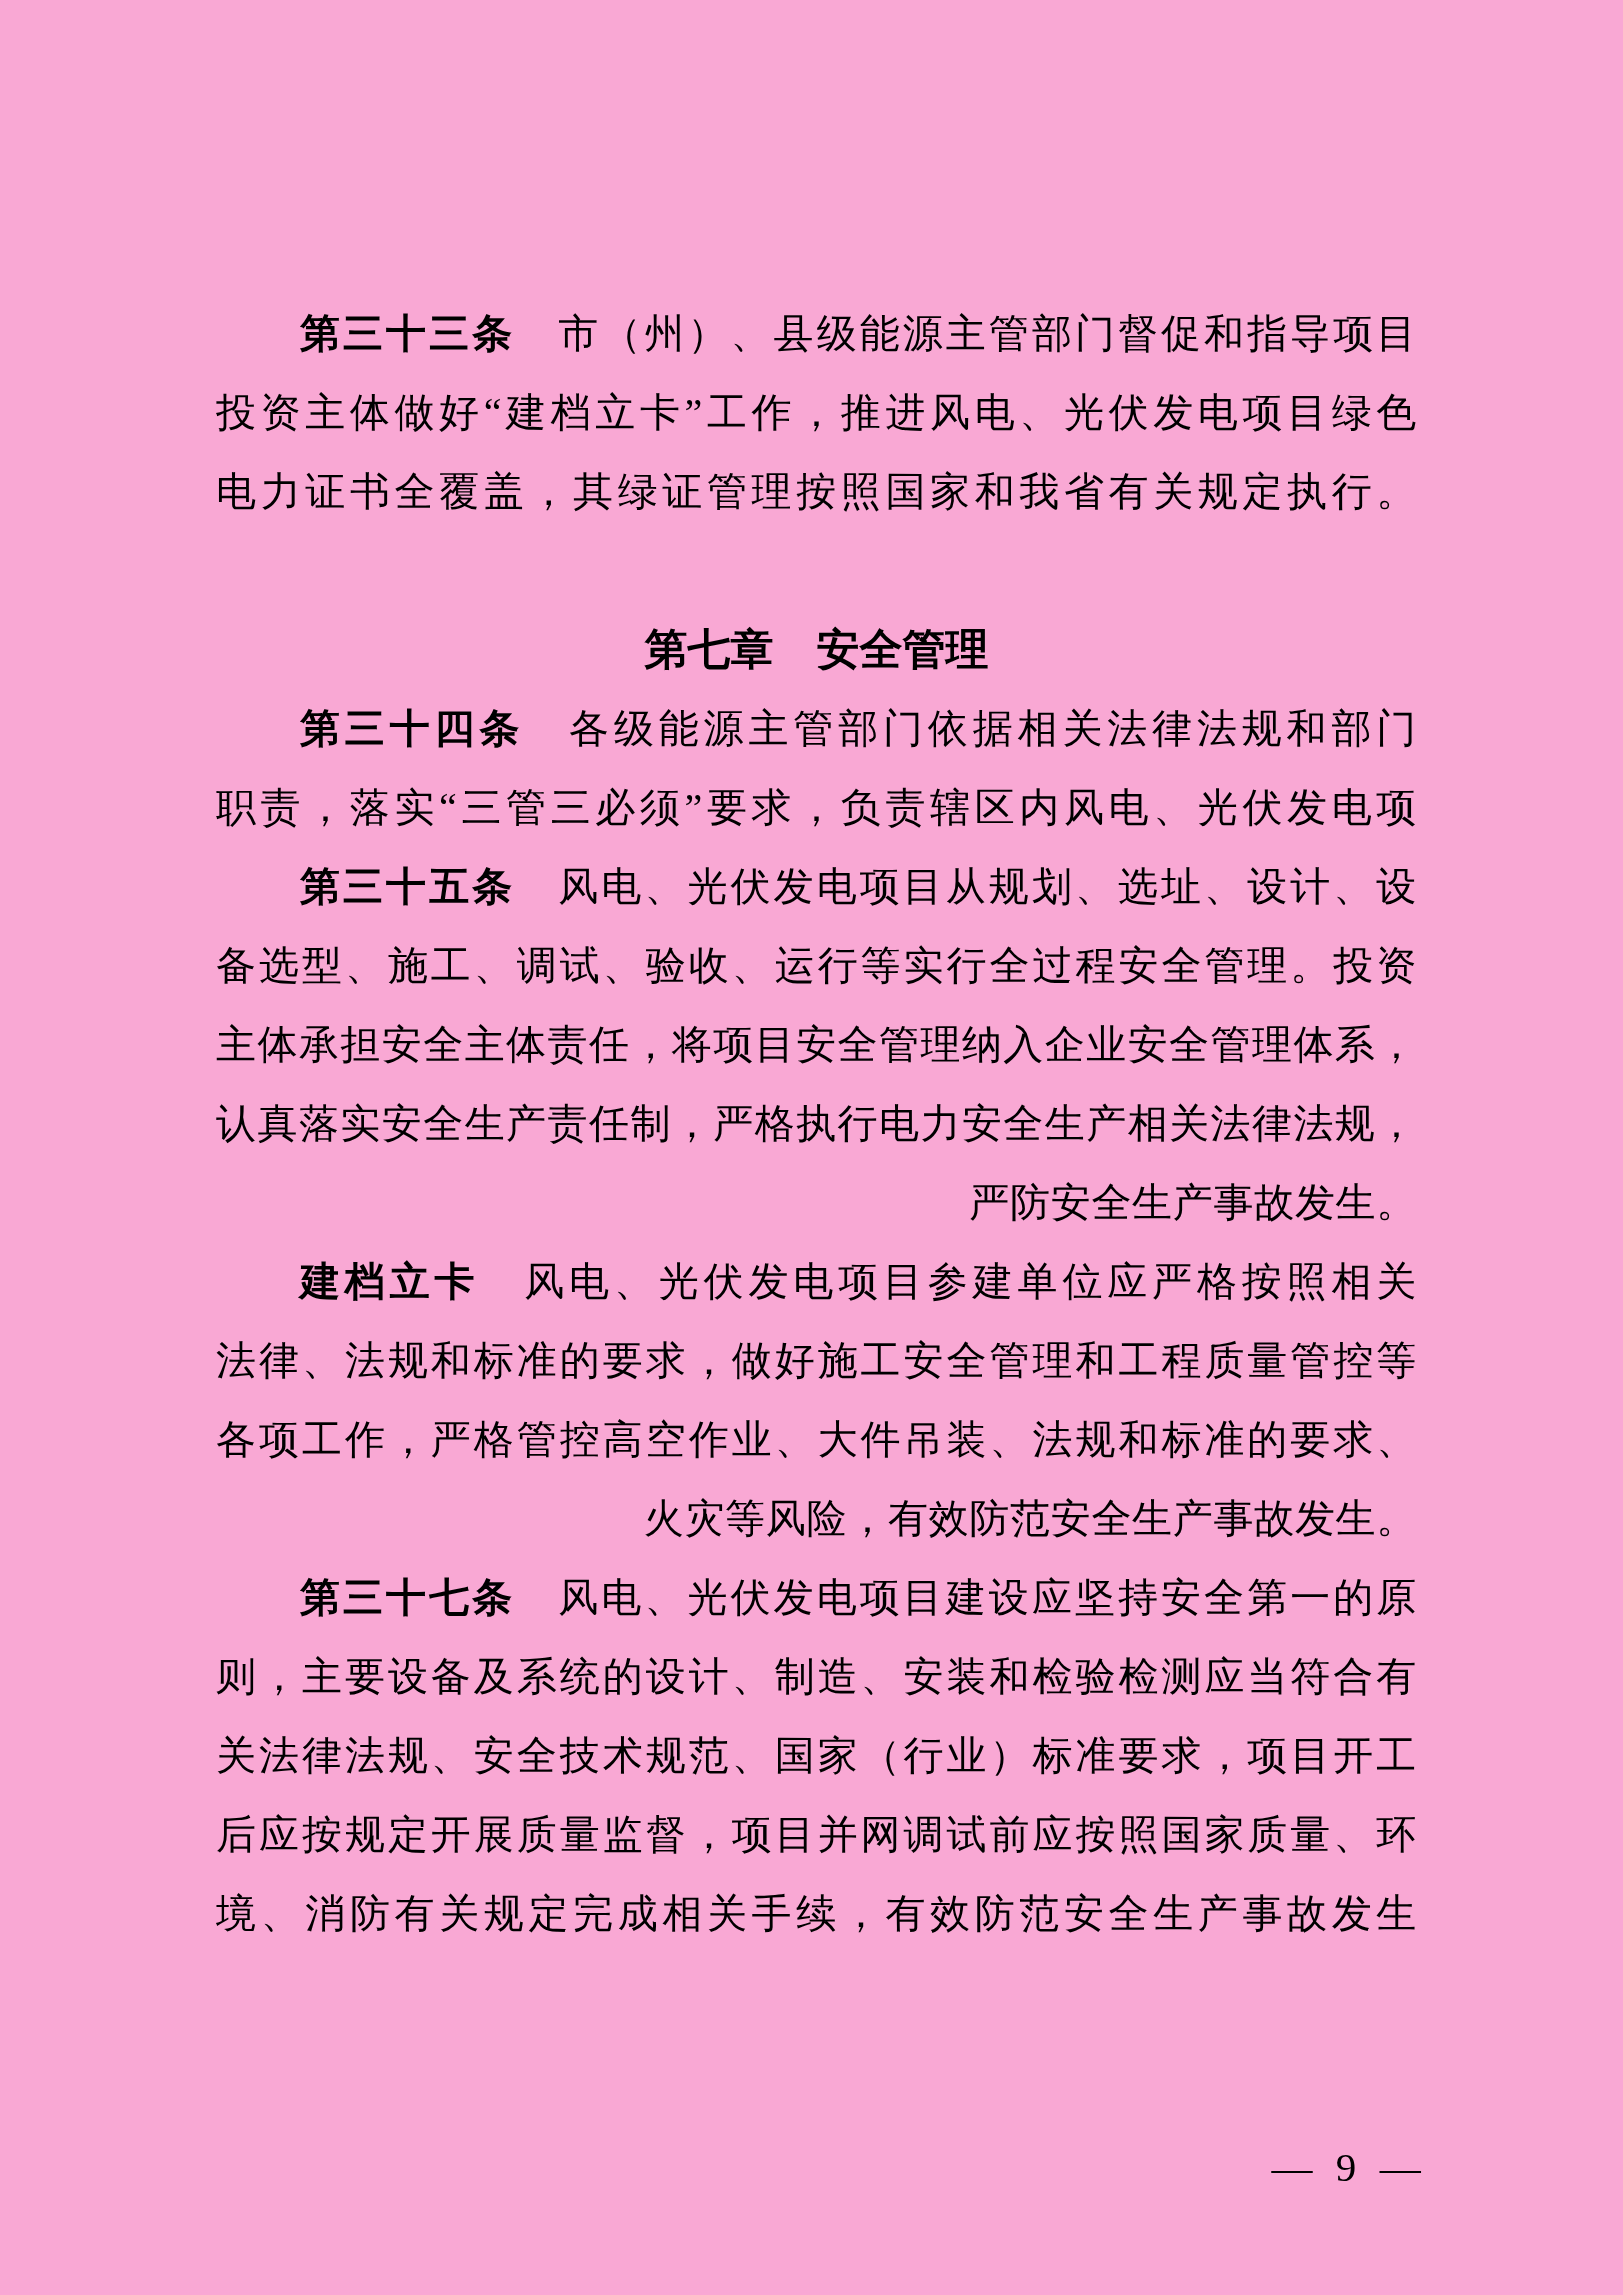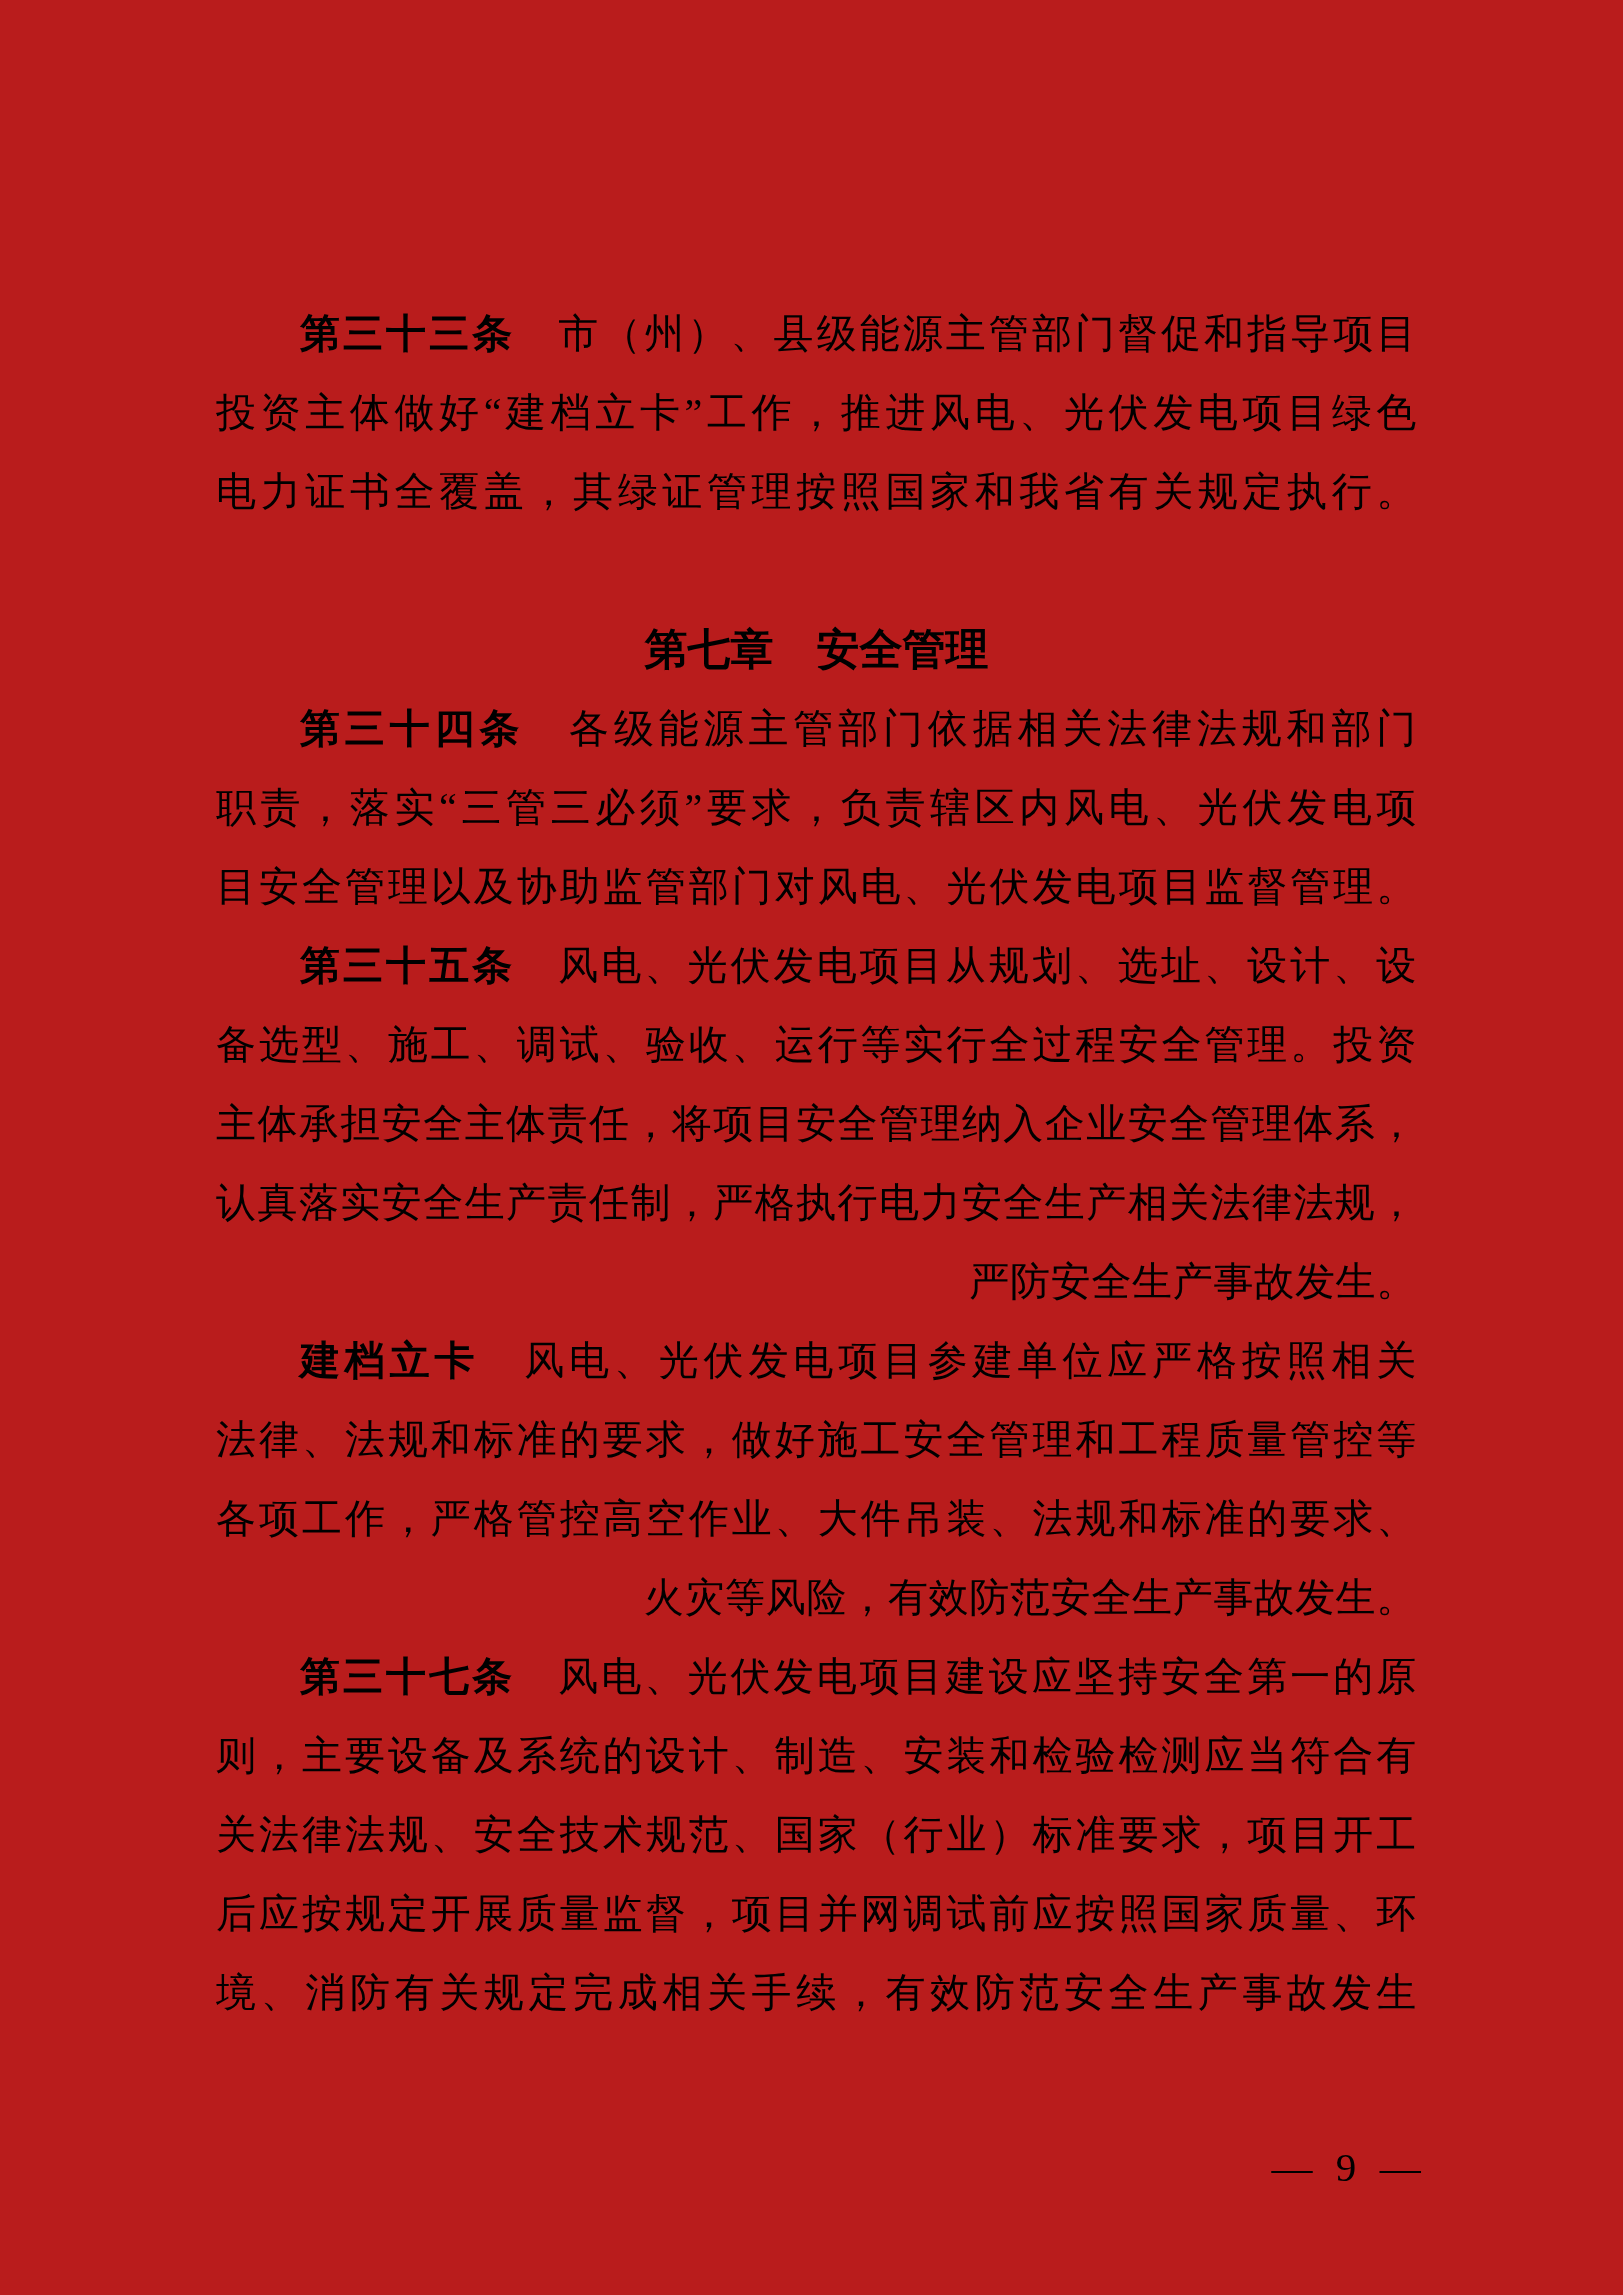--- a/index.html
+++ b/index.html
@@ -1,21 +1,21 @@
 <!DOCTYPE html>
 <html style="font-size:10.5px"><head>
 <meta charset="utf-8">
 <style>
   * { margin: 0; padding: 0; box-sizing: border-box; }
   html, body { background: #ffffff; }
   .page {
     position: relative;
     width: 1623px;
     height: 2295px;
-    background: #b91c1c;
+    background: #f9a8d4;
     overflow: hidden;
     font-family: "Liberation Serif", "DejaVu Serif", serif;
     color: #000000;
   }
   .doc-body {
     position: absolute;
     left: 216px;
     top: 294px;
     width: 1201px;
   }
@@ -67,21 +67,20 @@
   <div class="doc-body">
 
     <div class="line just indent"><span class="art">第三十三条</span><span class="txt">　市（州）、县级能源主管部门督促和指导项目</span></div>
     <div class="line just"><span class="txt">投资主体做好“建档立卡”工作，推进风电、光伏发电项目绿色</span></div>
     <div class="line just"><span class="txt">电力证书全覆盖，其绿证管理按照国家和我省有关规定执行。</span></div>
 
     <div class="chapter">第七章　安全管理</div>
 
     <div class="line just indent"><span class="art">第三十四条</span><span class="txt">　各级能源主管部门依据相关法律法规和部门</span></div>
     <div class="line just"><span class="txt">职责，落实“三管三必须”要求，负责辖区内风电、光伏发电项</span></div>
-    <div class="line just"><span class="txt">目安全管理以及协助监管部门对风电、光伏发电项目监督管理。</span></div>
 
     <div class="line just indent"><span class="art">第三十五条</span><span class="txt">　风电、光伏发电项目从规划、选址、设计、设</span></div>
     <div class="line just"><span class="txt">备选型、施工、调试、验收、运行等实行全过程安全管理。投资</span></div>
     <div class="line just"><span class="txt">主体承担安全主体责任，将项目安全管理纳入企业安全管理体系，</span></div>
     <div class="line just"><span class="txt">认真落实安全生产责任制，严格执行电力安全生产相关法律法规，</span></div>
     <div class="line"><span class="txt">严防安全生产事故发生。</span></div>
 
     <div class="line just indent"><span class="art">建档立卡</span><span class="txt">　风电、光伏发电项目参建单位应严格按照相关</span></div>
     <div class="line just"><span class="txt">法律、法规和标准的要求，做好施工安全管理和工程质量管控等</span></div>
     <div class="line just"><span class="txt">各项工作，严格管控高空作业、大件吊装、法规和标准的要求、</span></div>

